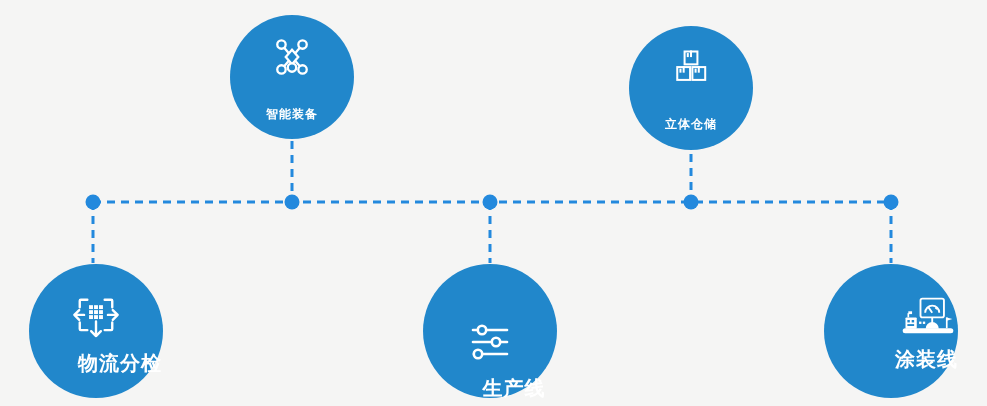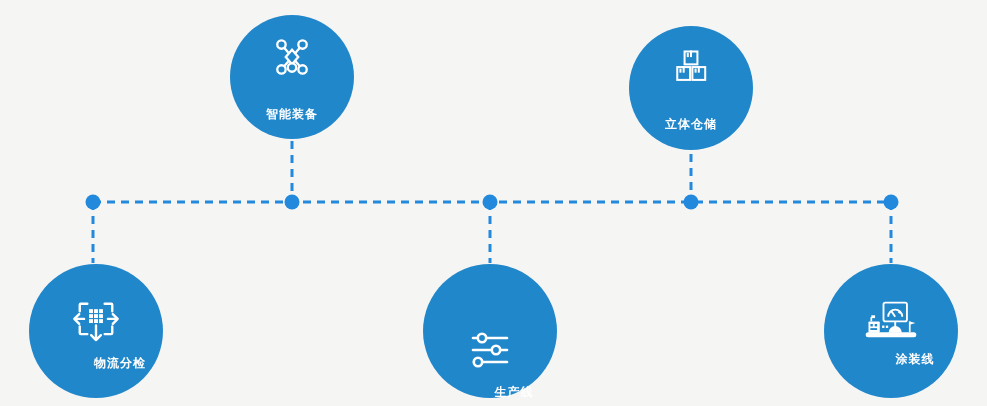--- a/index.html
+++ b/index.html
@@ -53,26 +53,26 @@
   .node .icon{display:block;margin-bottom:11px;}
   .node .lbl{
     color:var(--label);
     font-weight:bold;
     letter-spacing:1px;
     line-height:1;
   }
   .top-node{width:124px;height:124px;}
   .top-node .lbl{font-size:12px;margin-top:17px;}
   .bottom-node{width:134px;height:134px;}
-  .bottom-node .lbl{font-size:12px;padding-left:48px;}
+  .bottom-node .lbl{font-size:20px;padding-left:48px;}
   .n-smart{left:230px;top:15px;}
   .n-storage{left:629px;top:26px;}
   .n-logistics{left:29px;top:264px;}
   .n-production{left:423px;top:264px;justify-content:flex-end;}
-  .n-painting{left:824px;top:264px;}
+  .n-painting{left:824px;top:264px;align-items:flex-end;}
   .bf{fill:var(--node-blue);}
 </style>
 </head>
 <body>
 
 <div class="canvas">
 
 
   <svg class="connectors" width="987" height="406">
     <path d="M93 202 H891"></path>

